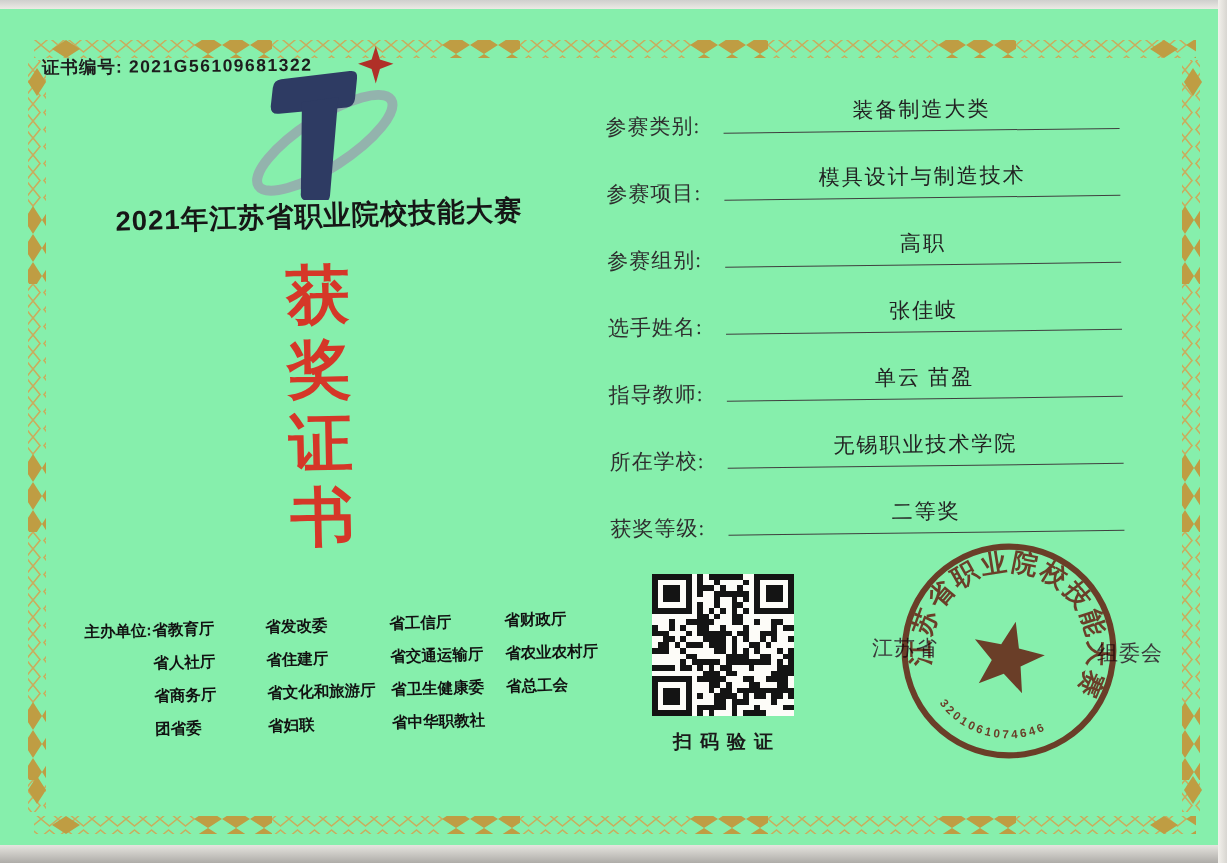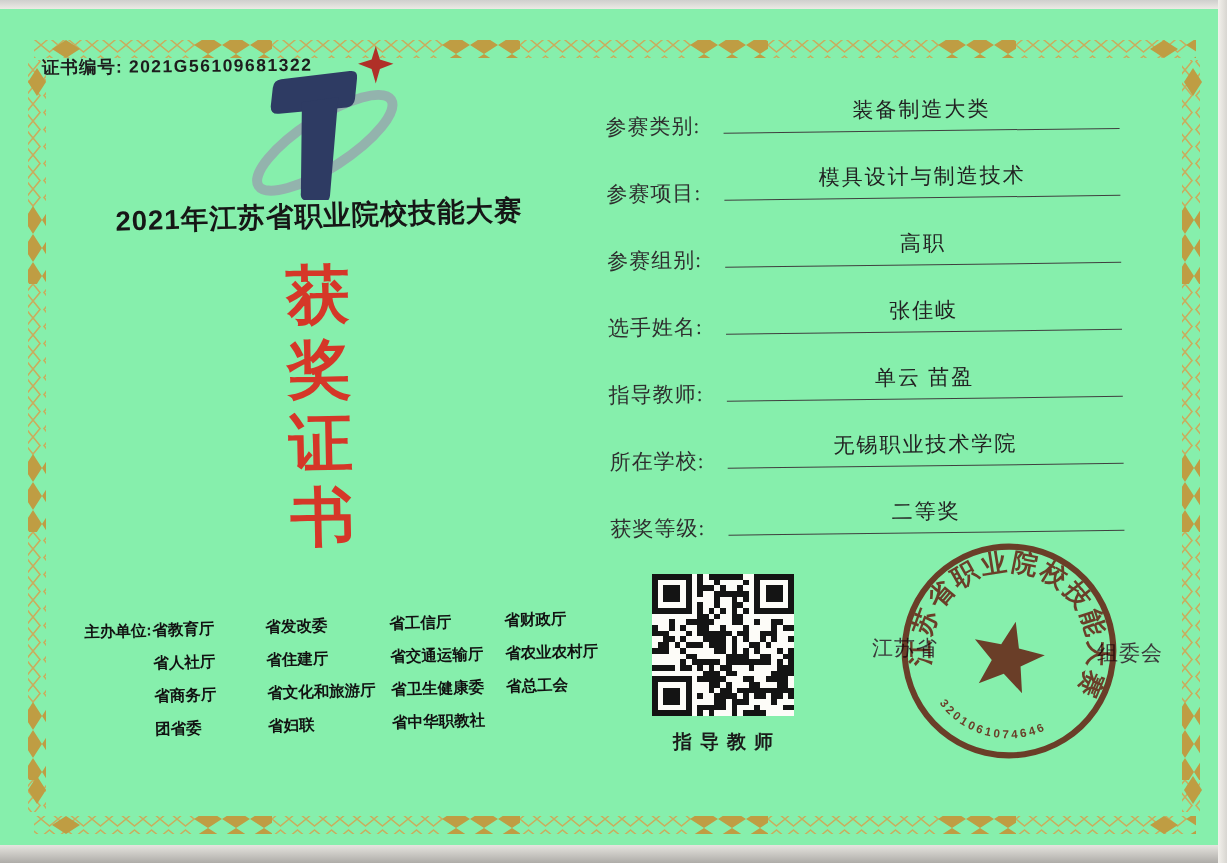--- a/index.html
+++ b/index.html
@@ -476,21 +476,21 @@
           <rect x="24" y="23" width="1" height="1" fill="#141414"></rect>
           <rect x="8" y="24" width="1" height="1" fill="#141414"></rect>
           <rect x="10" y="24" width="1" height="1" fill="#141414"></rect>
           <rect x="14" y="24" width="1" height="1" fill="#141414"></rect>
           <rect x="16" y="24" width="1" height="1" fill="#141414"></rect>
           <rect x="17" y="24" width="1" height="1" fill="#141414"></rect>
           <rect x="18" y="24" width="1" height="1" fill="#141414"></rect>
           <rect x="19" y="24" width="1" height="1" fill="#141414"></rect>
         </g>
     </svg>
-    <div class="qr-caption">指导教师</div>
+    <div class="qr-caption">扫码验证</div>
   </div>
 
   <div class="committee prefix">江苏省</div>
   <div class="committee suffix">组委会</div>
 
   <svg class="seal" width="222" height="222" viewBox="0 0 200 200">
     <defs>
       <path id="ringPath" d="M 34.8 130.4 A 72 72 0 1 1 165.2 130.4"></path>
       <path id="serialPath" d="M 45 156 A 78 78 0 0 0 155 156"></path>
     </defs>

